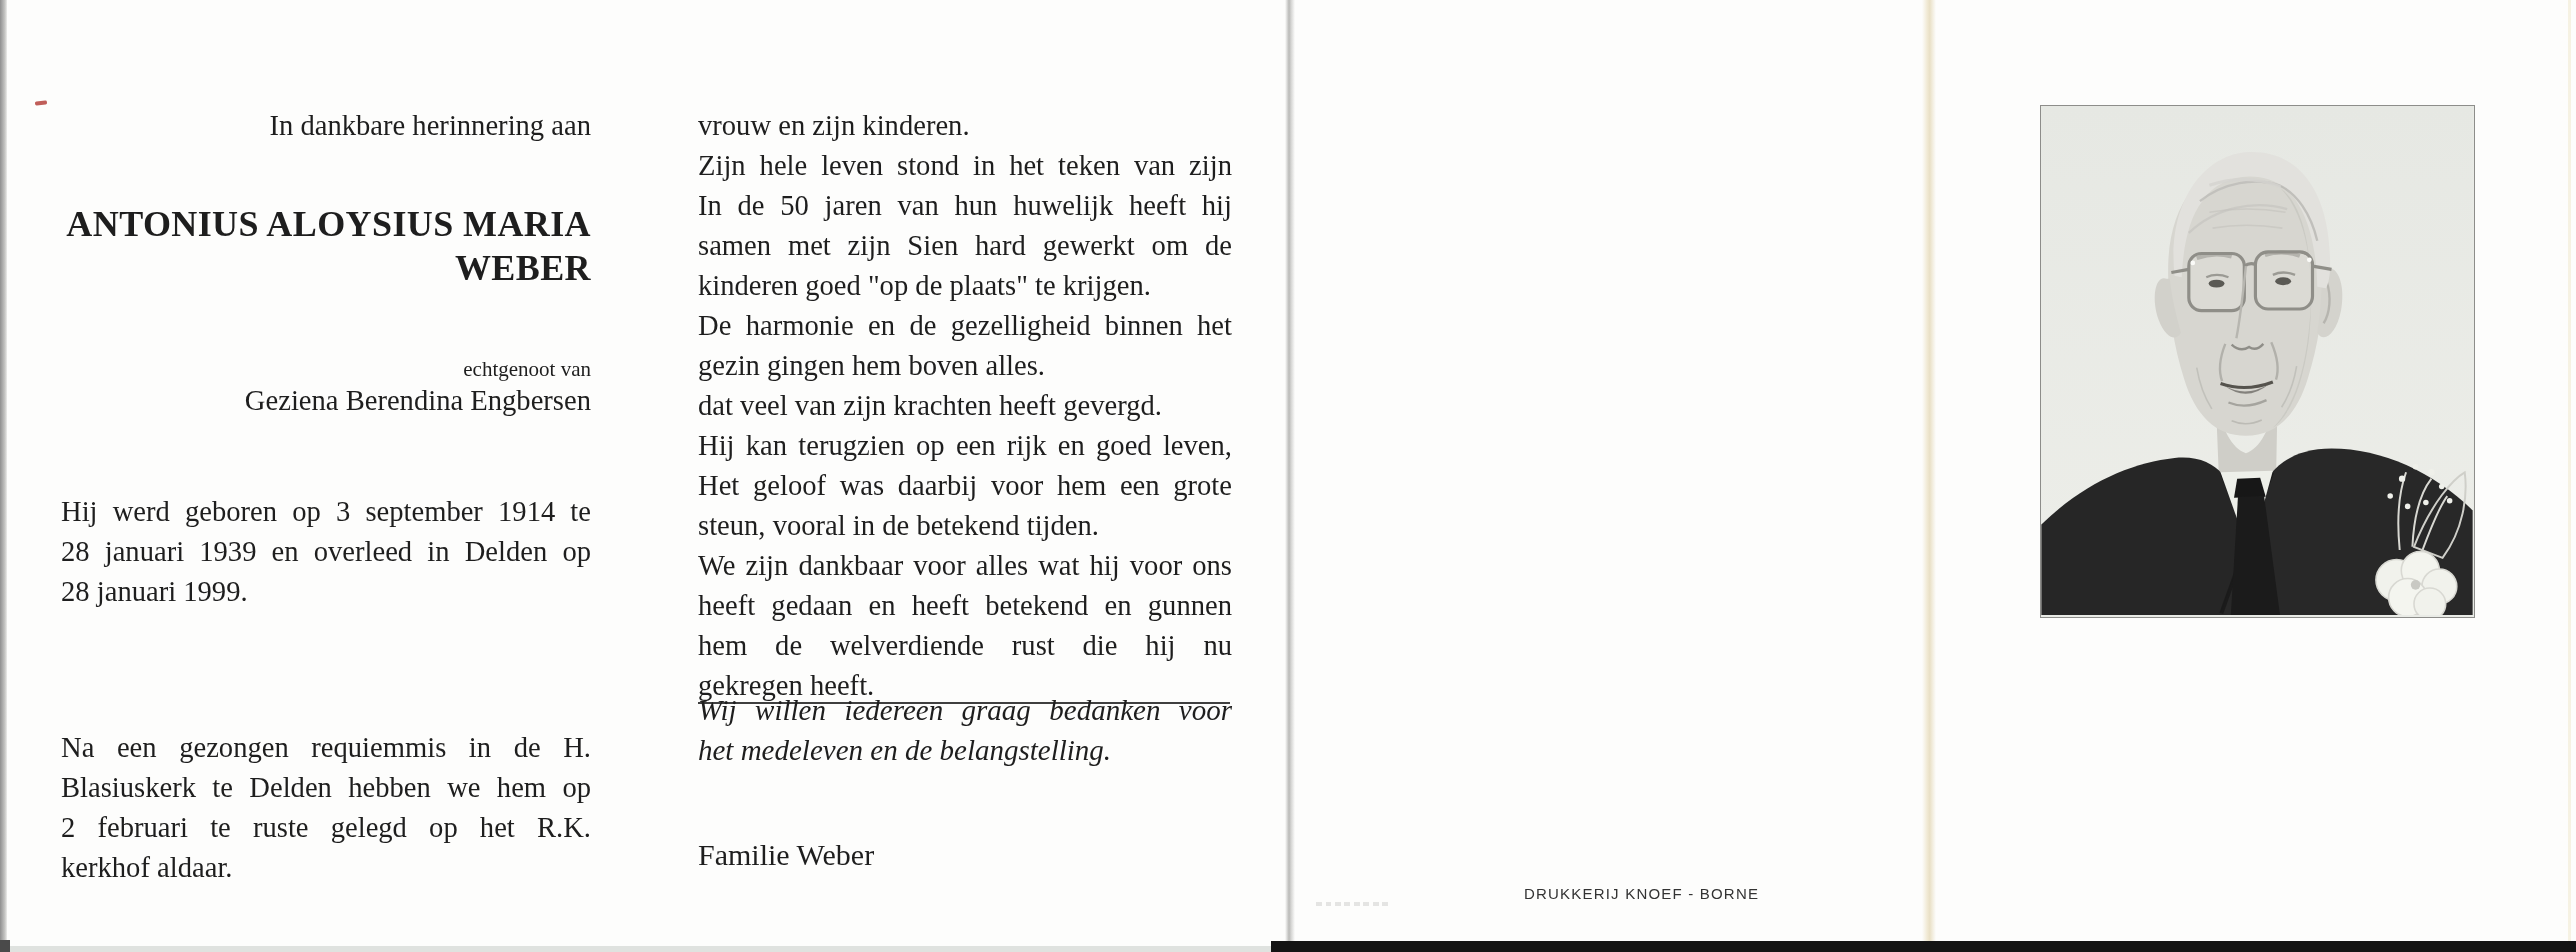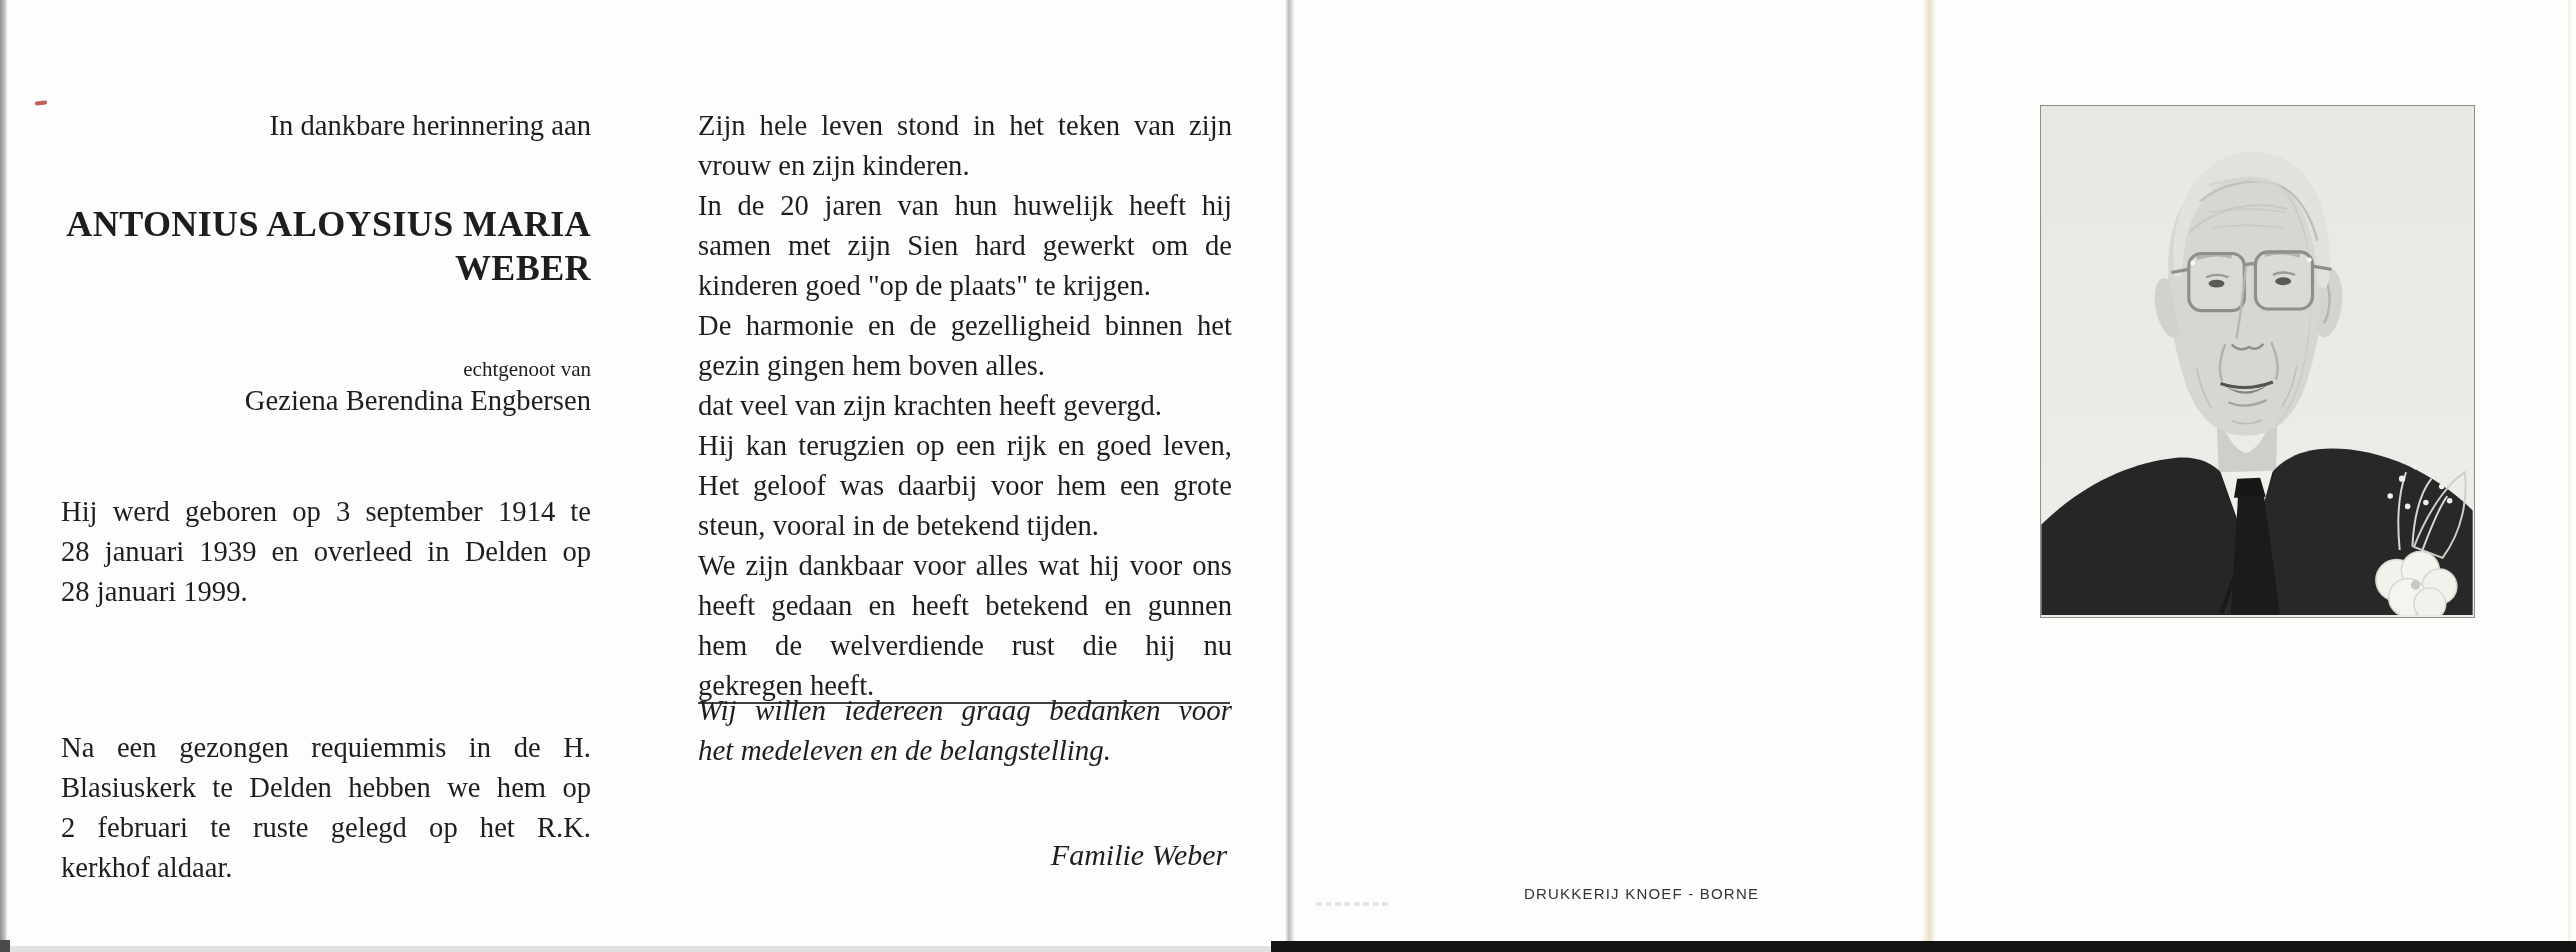--- a/index.html
+++ b/index.html
@@ -67,21 +67,21 @@
   .name-block { position: absolute; top: 202px; width: 100%; font-weight: bold; font-size: 36px; line-height: 44px; letter-spacing: 0.4px; }
   .spouse-label { position: absolute; top: 349px; width: 100%; font-size: 21px; line-height: 40px; }
   .spouse-name  { position: absolute; top: 381px; width: 100%; font-size: 28.6px; line-height: 40px; }
   .para1 { position: absolute; top: 492px; width: 100%; }
   .para2 { position: absolute; top: 728px; width: 100%; }
 
   .life-block   { position: absolute; top: 106px; width: 100%; }
   .divider-rule { position: absolute; top: 702px; left: 0; width: 532px; height: 2.4px; background: #3f3f3f; }
   .thanks-block { position: absolute; top: 690px; width: 100%; font-style: italic; }
   .thanks-block .tline { font-size: 29px; }
-  .signature { position: absolute; top: 835px; width: 100%; text-align: right; font-style: italic; font-size: 30px; line-height: 40px; padding-right: 4.8px; box-sizing: border-box; }
+  .signature { position: absolute; top: 835px; width: 100%; text-align: left; font-size: 30px; line-height: 40px; padding-right: 4.8px; box-sizing: border-box; }
 
   .printer-credit {
     position: absolute; left: 1524px; top: 884px;
     font-family: "Liberation Sans", sans-serif;
     font-size: 15px; line-height: 19px; letter-spacing: 1.2px; color: #333333;
   }
 
   
   .portrait-frame {
     position: absolute; left: 2040px; top: 105px; width: 435px; height: 513px;
@@ -113,23 +113,23 @@
     <div class="para2">
         <div class="tline just">Na een gezongen requiemmis in de H.</div>
         <div class="tline just">Blasiuskerk te Delden hebben we hem op</div>
         <div class="tline just">2 februari te ruste gelegd op het R.K.</div>
         <div class="tline">kerkhof aldaar.</div>
       </div>
   </div>
 
   <div class="mid-col">
     <div class="life-block">
+        <div class="tline">vrouw en zijn kinderen.</div>
         <div class="tline just">Zijn hele leven stond in het teken van zijn</div>
-        <div class="tline">vrouw en zijn kinderen.</div>
-        <div class="tline just">In de 20 jaren van hun huwelijk heeft hij</div>
+        <div class="tline just">In de 50 jaren van hun huwelijk heeft hij</div>
         <div class="tline just">samen met zijn Sien hard gewerkt om de</div>
         <div class="tline">kinderen goed "op de plaats" te krijgen.</div>
         <div class="tline just">De harmonie en de gezelligheid binnen het</div>
         <div class="tline">gezin gingen hem boven alles.</div>
         <div class="tline">dat veel van zijn krachten heeft gevergd.</div>
         <div class="tline just">Hij kan terugzien op een rijk en goed leven,</div>
         <div class="tline just">Het geloof was daarbij voor hem een grote</div>
         <div class="tline">steun, vooral in de betekend tijden.</div>
         <div class="tline just">We zijn dankbaar voor alles wat hij voor ons</div>
         <div class="tline just">heeft gedaan en heeft betekend en gunnen</div>

